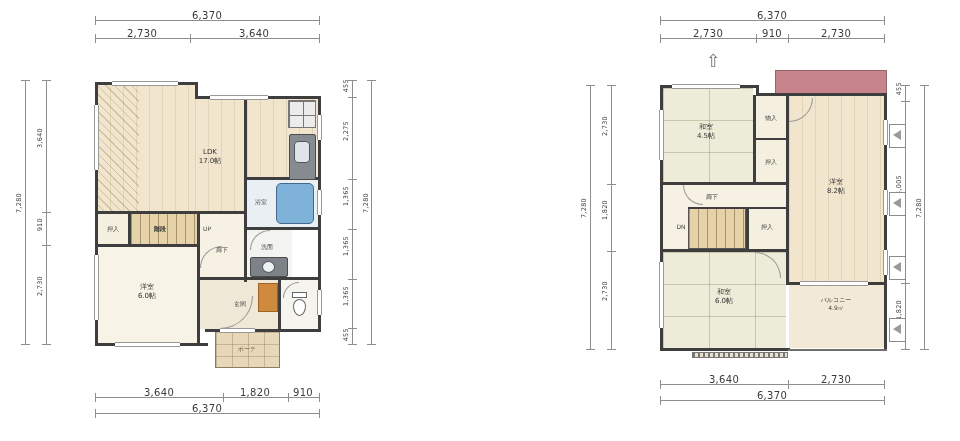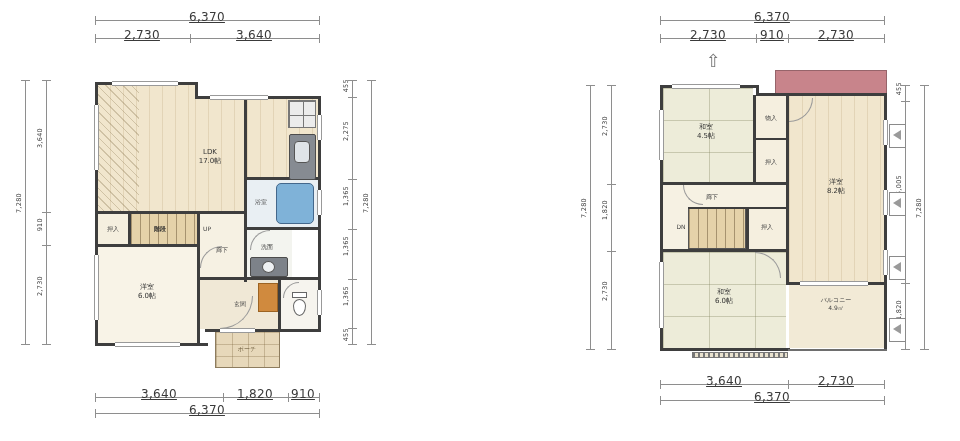--- a/index.html
+++ b/index.html
@@ -1,22 +1,22 @@
 <!DOCTYPE html>
 <html><head>
 <meta charset="utf-8">
 <style>
   html,body{margin:0;padding:0;background:#ffffff;}
   #stage{position:relative;width:960px;height:441px;background:#fff;overflow:hidden;
          font-family:"DejaVu Sans","Liberation Sans",sans-serif;}
   
   .dl{position:absolute;background:#8e8e8e;}
   .tk{position:absolute;background:#8e8e8e;}
-  .dim{position:absolute;font-size:12px;color:#3a3a3a;white-space:nowrap;
-       transform:translateX(-50%);letter-spacing:.3px;text-decoration:underline;}
+  .dim{position:absolute;font-size:10px;color:#3a3a3a;white-space:nowrap;
+       transform:translateX(-50%);letter-spacing:.3px;}
   .dimv{position:absolute;font-size:6.5px;color:#3a3a3a;white-space:nowrap;
         writing-mode:vertical-rl;transform:rotate(180deg);letter-spacing:.3px;}
   
   .w{position:absolute;background:#3e3e3e;}
   .winh{position:absolute;height:5px;background:#fff;border-top:1px solid #999;
         border-bottom:1px solid #999;box-sizing:border-box;}
   .winv{position:absolute;width:5px;background:#fff;border-left:1px solid #999;
         border-right:1px solid #999;box-sizing:border-box;}
   
   .room{position:absolute;}

